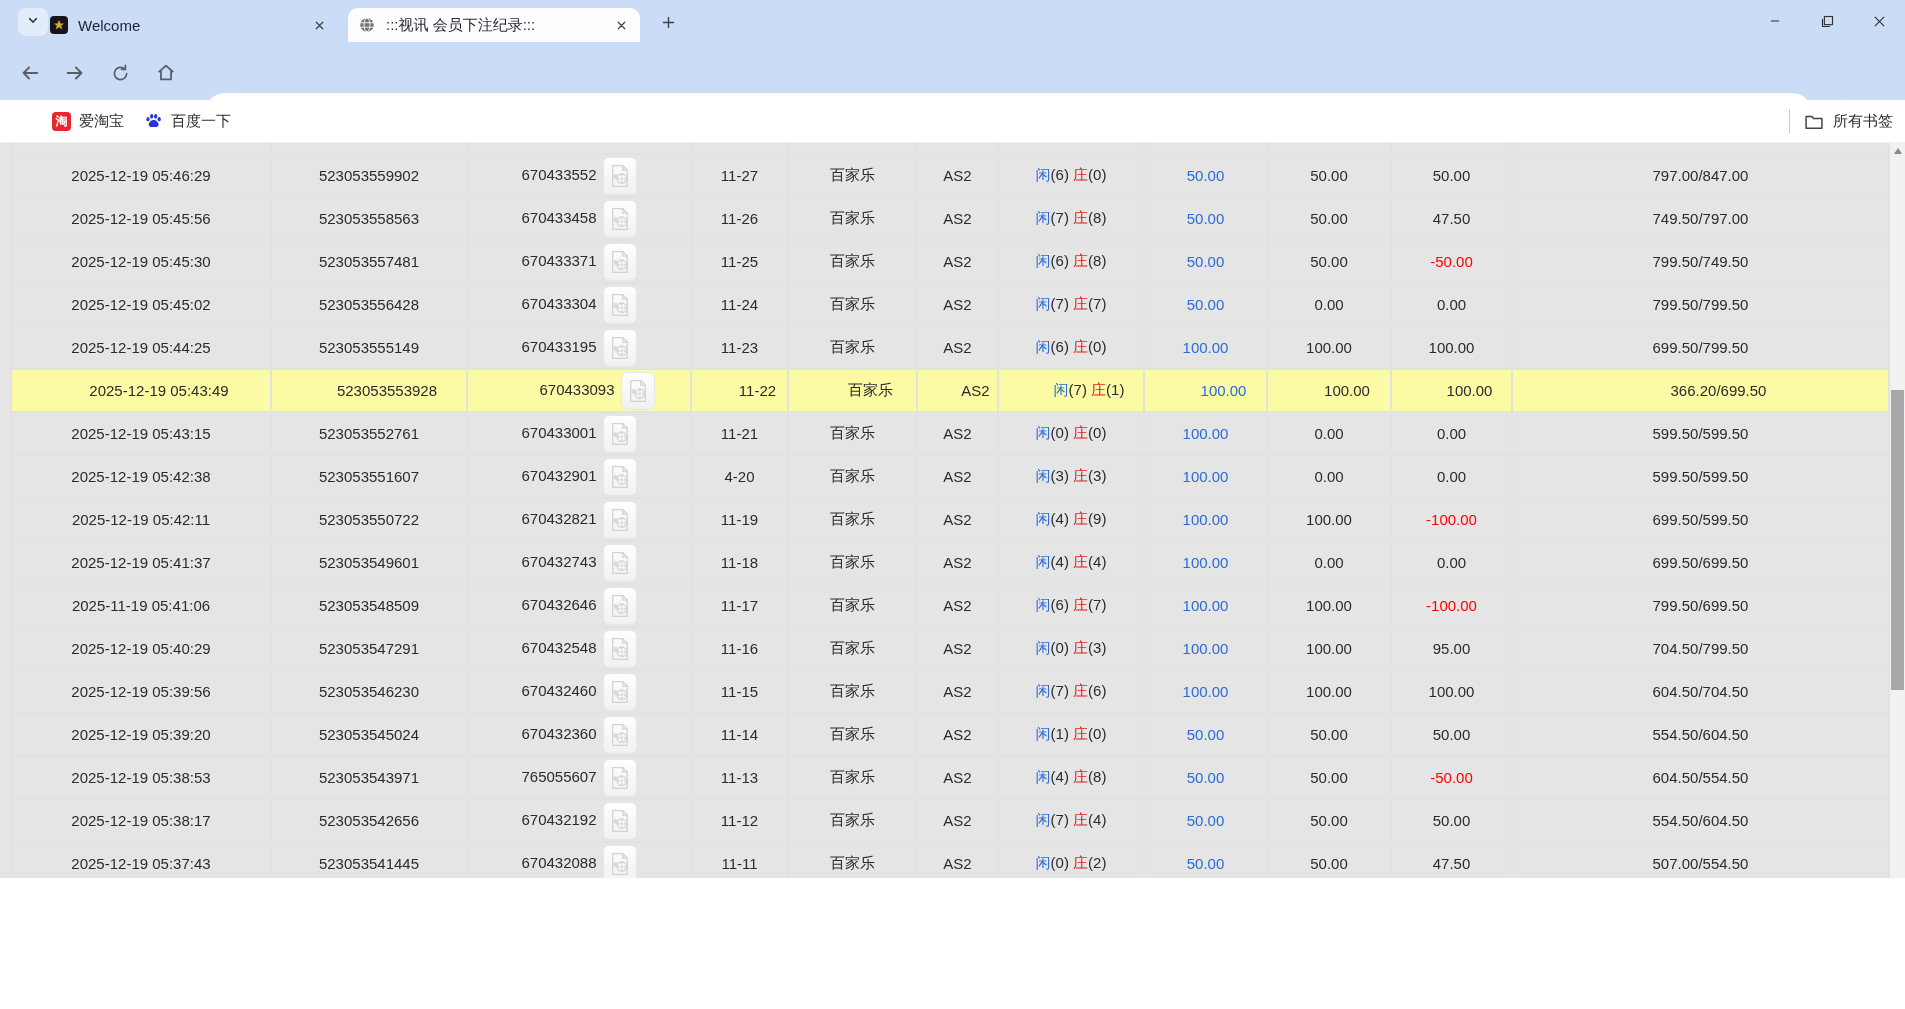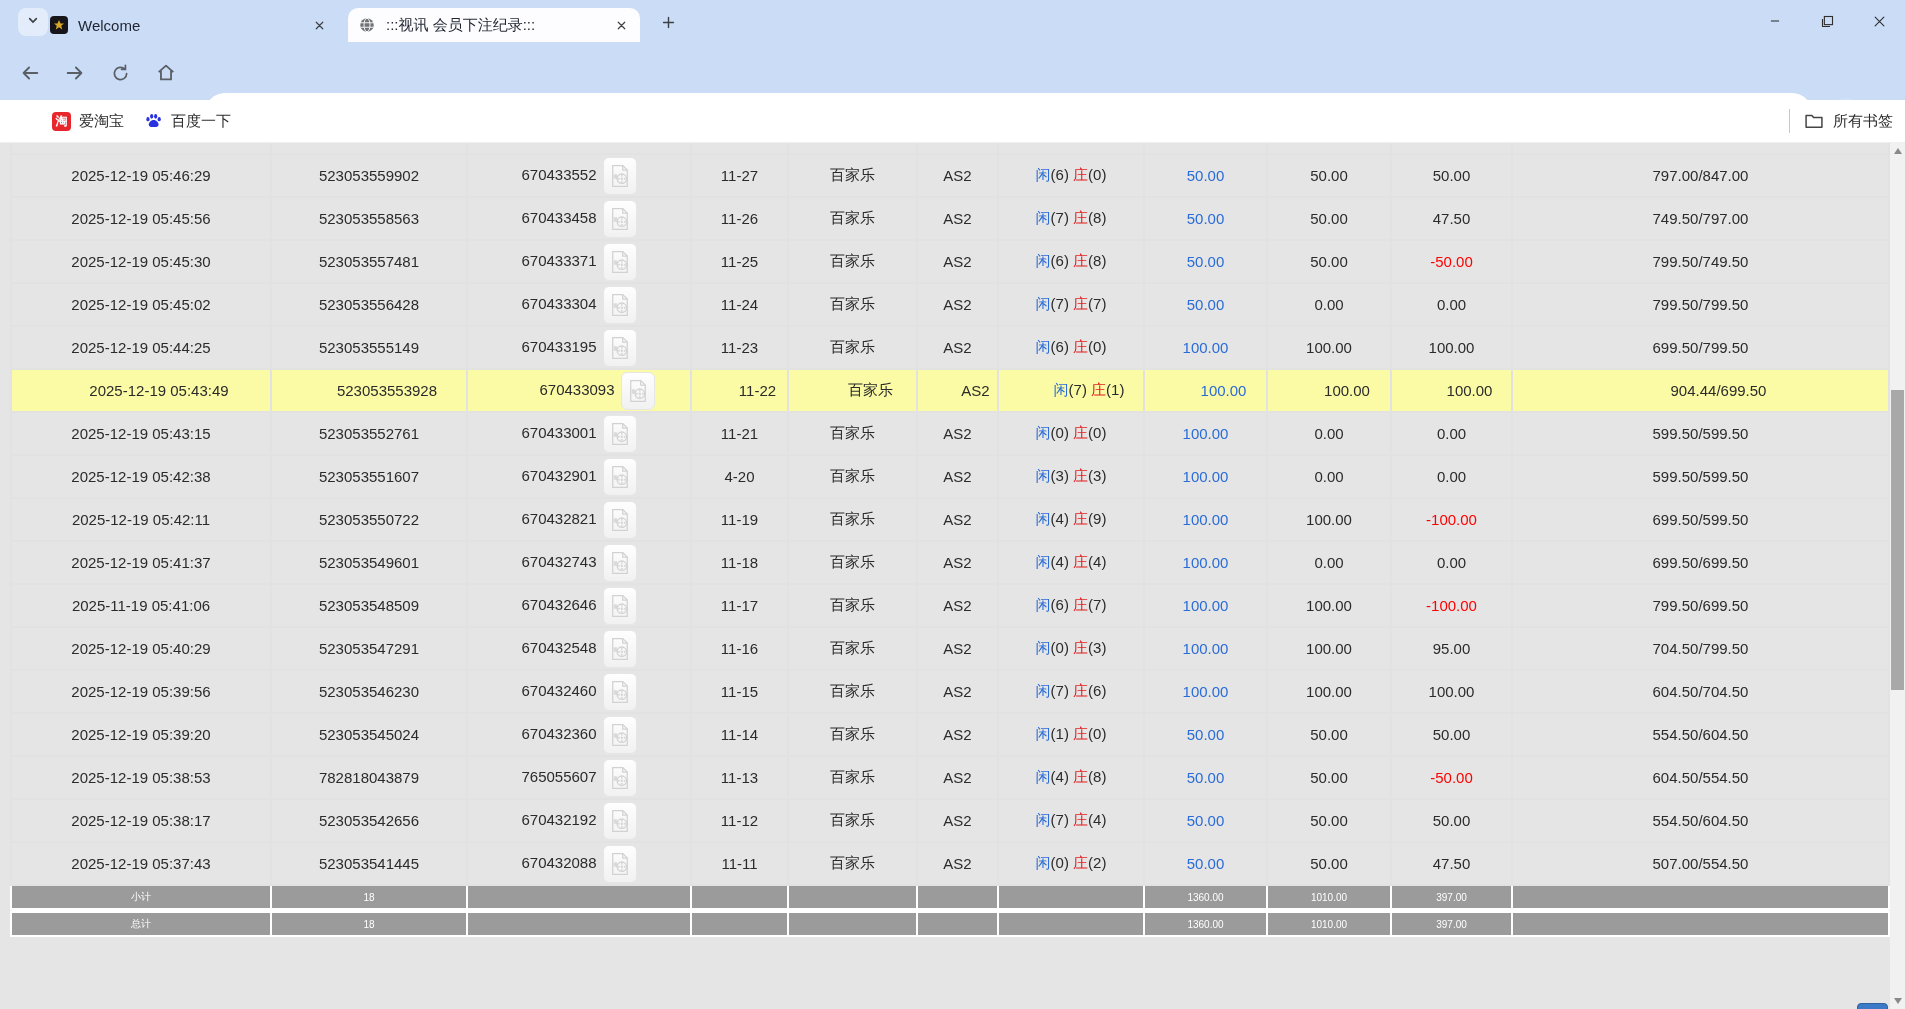--- a/index.html
+++ b/index.html
@@ -1,17 +1,17 @@
 <!DOCTYPE html>
 <html><head>
 <meta charset="utf-8">
 <style>
   * { margin:0; padding:0; box-sizing:border-box; }
   body { font-family:"Liberation Sans","DejaVu Sans",sans-serif; }
-  .screen { position:relative; width:1905px; height:1009px; background:#fff; overflow:hidden; }
+  .screen { position:relative; width:1905px; height:878px; background:#fff; overflow:hidden; }
 
   
   .tabstrip { position:absolute; left:0; top:0; width:1905px; height:42px; background:#cbdcf7; }
   .tab-chevron { position:absolute; left:18px; top:8px; width:30px; height:28px; border-radius:8px;
                  background:rgba(255,255,255,.45); display:flex; align-items:center; justify-content:center; }
   .tab { position:absolute; top:8px; height:34px; display:flex; align-items:center; padding:0 10px;
          border-radius:10px 10px 0 0; font-size:15px; color:#1f2430; }
   .tab.inactive { left:40px; width:298px; }
   .tab.active { left:348px; width:292px; background:#fdfdff; }
   .tab .title { flex:1; margin-left:10px; white-space:nowrap; overflow:hidden; }
@@ -39,21 +39,21 @@
   
   .bookmarks { position:absolute; left:0; top:100px; width:1905px; height:43px; background:#fff;
                display:flex; align-items:center; border-bottom:1px solid #f0f0f0; }
   .bm-item { display:flex; align-items:center; gap:8px; font-size:15px; color:#2b2b2b; padding:6px 10px;
              border-radius:6px; }
   .bm-item:first-of-type { margin-left:42px; }
   .bm-taobao-ic { width:19px; height:19px; background:#e8272c; border-radius:4px; color:#fff; font-size:12px;
                   font-weight:bold; display:flex; align-items:center; justify-content:center; }
   .bm-spacer { flex:1; }
   .bm-divider { width:1px; height:24px; background:#b9cbe8; margin-right:14px; }
-  .bm-all { display:flex; gap:9px; font-size:15px; color:#2b2b2b; margin-right:12px; }
+  .bm-all { display:flex; align-items:center; gap:9px; font-size:15px; color:#2b2b2b; margin-right:12px; }
 
   
   .page { position:absolute; left:0; top:143px; width:1890px; height:866px; background:#e5e5e5; }
   table.records { position:absolute; left:10px; top:0; width:1878px; border-collapse:collapse;
                   table-layout:fixed; font-size:15px; color:#2b2b2b; }
   table.records td { border:2px solid #e2e2e2; text-align:center; vertical-align:middle;
                      height:43px; padding:0; overflow:hidden; white-space:nowrap; }
   tr.stub td { height:11px; border-top:none; }
   tr.rec.hl td { background:#fbfba5;padding-left:36px; }
   td .blue { color:#2a6cd8; }
@@ -441,21 +441,21 @@
     <td>11-22</td>
     <td>百家乐</td>
     <td>AS2</td>
     <td>
       <span class="blue">闲</span><span>(7)</span>
       <span class="red">庄</span><span>(1)</span>
     </td>
     <td class="amount">100.00</td>
     <td>100.00</td>
     <td class="winloss">100.00</td>
-    <td>904.44/699.50</td>
+    <td>366.20/699.50</td>
   </tr>
           <tr class="rec">
     <td>2025-12-19 05:43:15</td>
     <td>523053552761</td>
     <td>
       <span>670433001</span><span class="vid-btn">
                 <svg width="20" height="24" viewBox="0 0 22 26" fill="none" stroke="#d2d2d2" stroke-width="1.4">
                   <path d="M3 1.5h11l5 5V24.5H3z"></path>
                   <path d="M14 1.5v5h5"></path>
                   <rect x="4" y="11" width="4" height="5" rx="1" fill="#dadada" stroke="none"></rect>
@@ -685,21 +685,21 @@
       <span class="blue">闲</span><span>(1)</span>
       <span class="red">庄</span><span>(0)</span>
     </td>
     <td class="amount">50.00</td>
     <td>50.00</td>
     <td class="winloss">50.00</td>
     <td>554.50/604.50</td>
   </tr>
           <tr class="rec">
     <td>2025-12-19 05:38:53</td>
-    <td>782818043879</td>
+    <td>523053543971</td>
     <td>
       <span>765055607</span><span class="vid-btn">
                 <svg width="20" height="24" viewBox="0 0 22 26" fill="none" stroke="#d2d2d2" stroke-width="1.4">
                   <path d="M3 1.5h11l5 5V24.5H3z"></path>
                   <path d="M14 1.5v5h5"></path>
                   <rect x="4" y="11" width="4" height="5" rx="1" fill="#dadada" stroke="none"></rect>
                   <circle cx="13" cy="16" r="5.2"></circle>
                   <circle cx="13" cy="16" r="1.3" fill="#d6d6d6" stroke="none"></circle>
                   <circle cx="13" cy="12.8" r="1" fill="#d6d6d6" stroke="none"></circle>
                   <circle cx="13" cy="19.2" r="1" fill="#d6d6d6" stroke="none"></circle>

